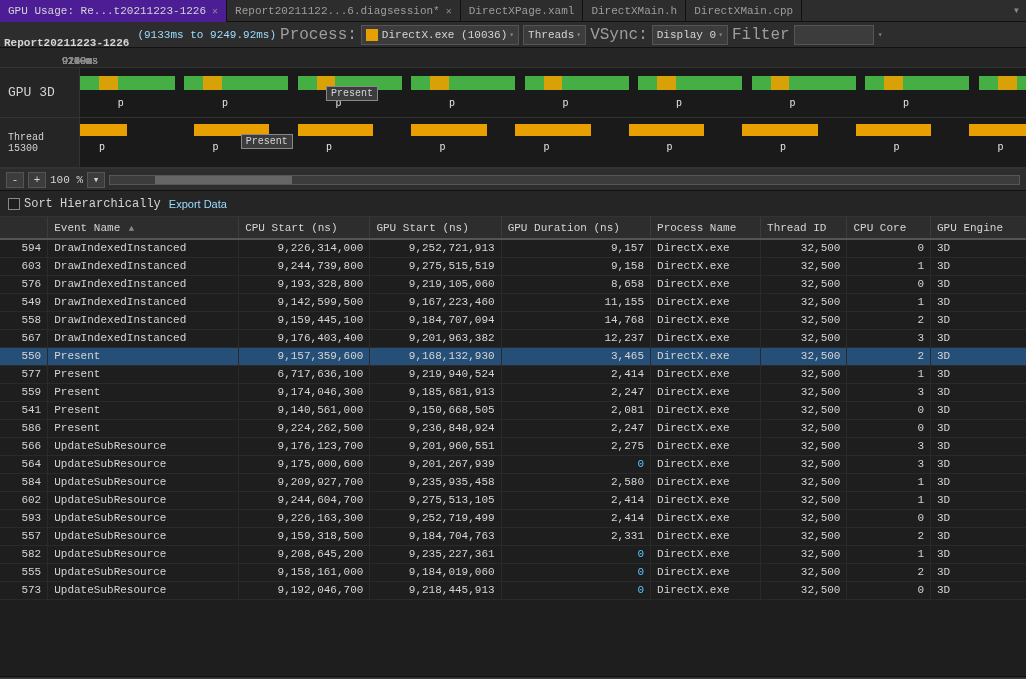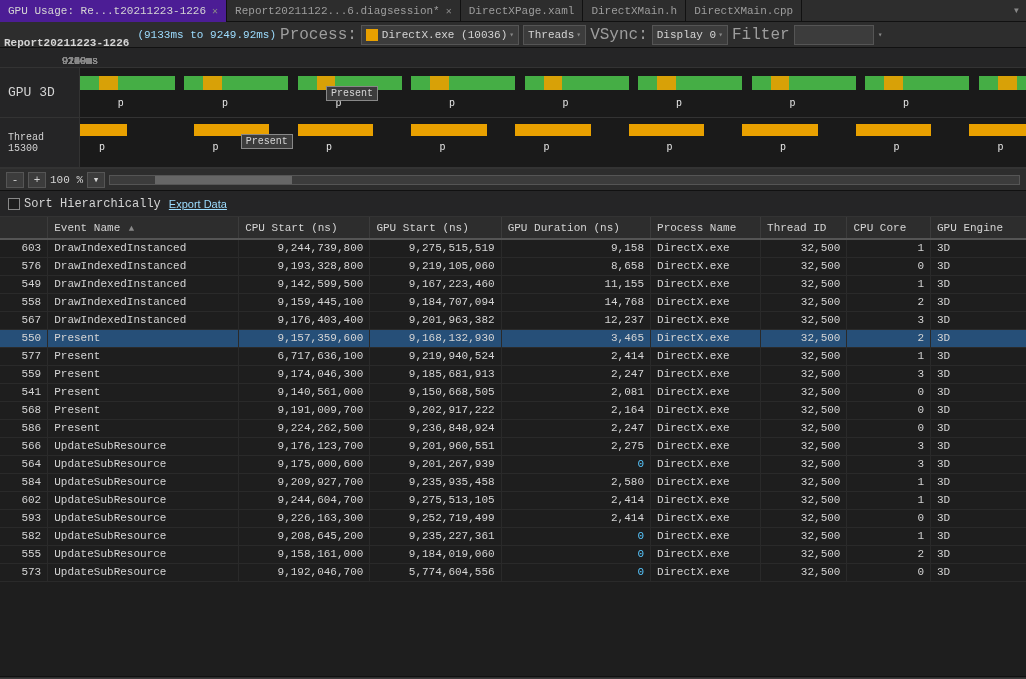--- a/index.html
+++ b/index.html
@@ -253,21 +253,20 @@
       height: 12px;
       border: 1px solid #888;
       background: #1e1e1e;
     }
     .options-btn {
       background: transparent;
       border: none;
       color: #9cdcfe;
       font-size: 11px;
       cursor: pointer;
-      text-decoration: underline;
     }
 
     
     .data-table-wrapper {
       overflow-y: auto;
       overflow-x: hidden;
       flex: 1;
       height: calc(679px - 22px - 26px - 120px - 22px - 26px - 4px);
     }
     table {
@@ -505,20 +504,31 @@
         <th class="col-cpu-start">CPU Start (ns)</th>
         <th class="col-gpu-start">GPU Start (ns)</th>
         <th class="col-gpu-dur">GPU Duration (ns)</th>
         <th class="col-proc">Process Name</th>
         <th class="col-tid">Thread ID</th>
         <th class="col-core">CPU Core</th>
         <th class="col-engine">GPU Engine</th>
       </tr>
     </thead>
     <tbody id="table-body">
+    <tr>
+    <td class="col-id num">594</td>
+    <td class="col-name">DrawIndexedInstanced</td>
+    <td class="col-cpu-start num">9,226,314,000</td>
+    <td class="col-gpu-start num">9,252,721,913</td>
+    <td class="col-gpu-dur num" style="">9,157</td>
+    <td class="col-proc">DirectX.exe</td>
+    <td class="col-tid num">32,500</td>
+    <td class="col-core num">0</td>
+    <td class="col-engine">3D</td>
+  </tr>
         <tr>
     <td class="col-id num">603</td>
     <td class="col-name">DrawIndexedInstanced</td>
     <td class="col-cpu-start num">9,244,739,800</td>
     <td class="col-gpu-start num">9,275,515,519</td>
     <td class="col-gpu-dur num" style="">9,158</td>
     <td class="col-proc">DirectX.exe</td>
     <td class="col-tid num">32,500</td>
     <td class="col-core num">1</td>
     <td class="col-engine">3D</td>
@@ -605,31 +615,20 @@
     <td class="col-name">Present</td>
     <td class="col-cpu-start num">9,140,561,000</td>
     <td class="col-gpu-start num">9,150,668,505</td>
     <td class="col-gpu-dur num" style="">2,081</td>
     <td class="col-proc">DirectX.exe</td>
     <td class="col-tid num">32,500</td>
     <td class="col-core num">0</td>
     <td class="col-engine">3D</td>
   </tr>
         <tr>
-    <td class="col-id num">568</td>
-    <td class="col-name">Present</td>
-    <td class="col-cpu-start num">9,191,009,700</td>
-    <td class="col-gpu-start num">9,202,917,222</td>
-    <td class="col-gpu-dur num" style="">2,164</td>
-    <td class="col-proc">DirectX.exe</td>
-    <td class="col-tid num">32,500</td>
-    <td class="col-core num">0</td>
-    <td class="col-engine">3D</td>
-  </tr>
-        <tr>
     <td class="col-id num">586</td>
     <td class="col-name">Present</td>
     <td class="col-cpu-start num">9,224,262,500</td>
     <td class="col-gpu-start num">9,236,848,924</td>
     <td class="col-gpu-dur num" style="">2,247</td>
     <td class="col-proc">DirectX.exe</td>
     <td class="col-tid num">32,500</td>
     <td class="col-core num">0</td>
     <td class="col-engine">3D</td>
   </tr>
@@ -682,20 +681,31 @@
     <td class="col-name">UpdateSubResource</td>
     <td class="col-cpu-start num">9,226,163,300</td>
     <td class="col-gpu-start num">9,252,719,499</td>
     <td class="col-gpu-dur num" style="">2,414</td>
     <td class="col-proc">DirectX.exe</td>
     <td class="col-tid num">32,500</td>
     <td class="col-core num">0</td>
     <td class="col-engine">3D</td>
   </tr>
         <tr>
+    <td class="col-id num">557</td>
+    <td class="col-name">UpdateSubResource</td>
+    <td class="col-cpu-start num">9,159,318,500</td>
+    <td class="col-gpu-start num">9,184,704,763</td>
+    <td class="col-gpu-dur num" style="">2,331</td>
+    <td class="col-proc">DirectX.exe</td>
+    <td class="col-tid num">32,500</td>
+    <td class="col-core num">2</td>
+    <td class="col-engine">3D</td>
+  </tr>
+        <tr>
     <td class="col-id num">582</td>
     <td class="col-name">UpdateSubResource</td>
     <td class="col-cpu-start num">9,208,645,200</td>
     <td class="col-gpu-start num">9,235,227,361</td>
     <td class="col-gpu-dur num" style="color:#57c7ff;">0</td>
     <td class="col-proc">DirectX.exe</td>
     <td class="col-tid num">32,500</td>
     <td class="col-core num">1</td>
     <td class="col-engine">3D</td>
   </tr>
@@ -707,21 +717,21 @@
     <td class="col-gpu-dur num" style="color:#57c7ff;">0</td>
     <td class="col-proc">DirectX.exe</td>
     <td class="col-tid num">32,500</td>
     <td class="col-core num">2</td>
     <td class="col-engine">3D</td>
   </tr>
         <tr>
     <td class="col-id num">573</td>
     <td class="col-name">UpdateSubResource</td>
     <td class="col-cpu-start num">9,192,046,700</td>
-    <td class="col-gpu-start num">5,774,604,556</td>
+    <td class="col-gpu-start num">9,218,445,913</td>
     <td class="col-gpu-dur num" style="color:#57c7ff;">0</td>
     <td class="col-proc">DirectX.exe</td>
     <td class="col-tid num">32,500</td>
     <td class="col-core num">0</td>
     <td class="col-engine">3D</td>
   </tr>
       </tbody>
   </table>
 </div>
 

